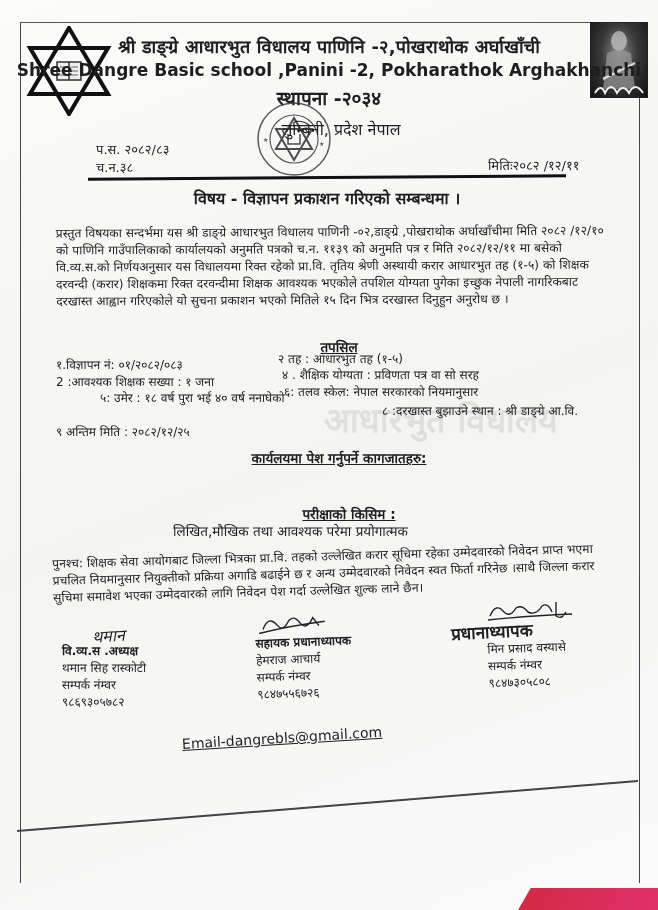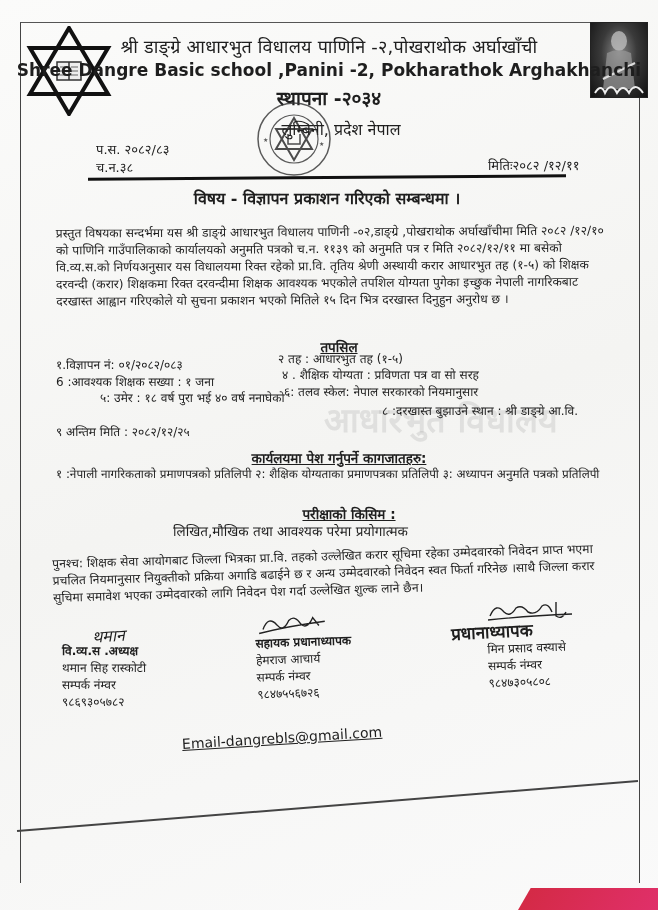--- a/index.html
+++ b/index.html
@@ -32,21 +32,21 @@
   }
   .logo { position: absolute; left: 26px; top: 26px; width: 86px; height: 90px; }
   .deity {
     position: absolute; left: 590px; top: 22px; width: 56px; height: 74px;
     background: radial-gradient(ellipse at 50% 40%, #8a8a8a 0%, #3a3a3a 45%, #111 100%);
     border: 1px solid #222;
   }
   .deity-figure { position: absolute; left: 0; top: 0; width: 56px; height: 74px; }
 
   .hdr { position: absolute; left: 0; width: 658px; text-align: center; }
-  .hdr-ne { top: 34px; font-size: 18px; font-weight: normal; letter-spacing: 0.2px; }
+  .hdr-ne { top: 34px; font-size: 18px; font-weight: bold; letter-spacing: 0.2px; }
   .hdr-en { top: 60px; font-size: 17px; font-weight: bold; left: 40px; }
   .hdr-est { top: 85px; font-size: 19px; font-weight: bold; }
   .hdr-prov { top: 118px; font-size: 16px; padding-left: 12px; }
 
   .stamp { position: absolute; left: 255px; top: 100px; width: 78px; height: 78px; opacity: 0.8; }
 
   .ref { position: absolute; left: 96px; font-size: 13px; }
   .ref1 { top: 140px; }
   .ref2 { top: 158px; }
   .date { position: absolute; left: 488px; top: 156px; font-size: 13px; }
@@ -128,29 +128,28 @@
   <div class="date">मितिः२०८२ /१२/११</div>
   <div class="rule"></div>
 
   <div class="subject">विषय - विज्ञापन प्रकाशन गरिएको सम्बन्धमा ।</div>
 
   <div class="para body-para">प्रस्तुत विषयका सन्दर्भमा यस श्री डाङ्ग्रे आधारभुत विधालय पाणिनी -०२,डाङ्ग्रे ,पोखराथोक अर्घाखाँचीमा मिति २०८२ /१२/१० को पाणिनि गाउँपालिकाको कार्यालयको अनुमति पत्रको च.न. ११३९ को अनुमति पत्र र मिति २०८२/१२/११ मा बसेको वि.व्य.स.को निर्णयअनुसार यस विधालयमा रिक्त रहेको प्रा.वि. तृतिय श्रेणी अस्थायी करार आधारभुत तह (१-५) को शिक्षक दरवन्दी (करार) शिक्षकमा रिक्त दरवन्दीमा शिक्षक आवश्यक भएकोले तपशिल योग्यता पुगेका इच्छुक नेपाली नागरिकबाट दरखास्त आह्वान गरिएकोले यो सुचना प्रकाशन भएको मितिले १५ दिन भित्र दरखास्त दिनुहुन अनुरोध छ ।</div>
 
   <div class="sec-title t-tapsil">तपसिल</div>
   <div class="dl" style="left:56px; top:356px;">१.विज्ञापन नं: ०१/२०८२/०८३</div>
   <div class="dl" style="left:278px; top:350px;">२ तह : आधारभुत तह (१-५)</div>
-  <div class="dl" style="left:56px; top:373px;">6 :आवश्यक शिक्षक सख्या : १ जना</div>
+  <div class="dl" style="left:56px; top:373px;">2 :आवश्यक शिक्षक सख्या : १ जना</div>
   <div class="dl" style="left:282px; top:366px;">४ . शैक्षिक योग्यता : प्रविणता पत्र वा सो सरह</div>
   <div class="dl" style="left:56px; top:389px;margin-left:44px;">५: उमेर : १८ वर्ष पुरा भई ४० वर्ष ननाघेको</div>
   <div class="dl" style="left:284px; top:383px;">६: तलव स्केल: नेपाल सरकारको नियमानुसार</div>
   <div class="dl" style="left:382px; top:402px;">८ :दरखास्त बुझाउने स्थान : श्री डाङ्ग्रे आ.वि.</div>
   <div class="dl" style="left:56px; top:423px;">९ अन्तिम मिति : २०८२/१२/२५</div>
 
   <div class="sec-title t-docs">कार्यलयमा पेश गर्नुपर्ने कागजातहरु:</div>
-  <div class="para" style="top:466px; font-size:11.8px;">१ :नेपाली नागरिकताको प्रमाणपत्रको प्रतिलिपी    २: शैक्षिक योग्यताका प्रमाणपत्रका प्रतिलिपी ३: अध्यापन अनुमति पत्रको प्रतिलिपी</div>
 
   <div class="sec-title t-exam">परीक्षाको किसिम :</div>
   <div class="exam-type">लिखित,मौखिक तथा आवश्यक परेमा प्रयोगात्मक</div>
 
   <div class="para note-para">पुनश्च: शिक्षक सेवा आयोगबाट जिल्ला भित्रका प्रा.वि. तहको उल्लेखित करार सूचिमा रहेका उम्मेदवारको निवेदन प्राप्त भएमा प्रचलित नियमानुसार नियुक्तीको प्रक्रिया अगाडि बढाईने छ र अन्य उम्मेदवारको निवेदन स्वत फिर्ता गरिनेछ ।साथै जिल्ला करार सुचिमा समावेश भएका उम्मेदवारको लागि निवेदन पेश गर्दा उल्लेखित शुल्क लाने छैन।</div>
 
   <div class="sig" style="left:62px; top:628px;">
     <div style="font-size:16px; font-style:italic; padding-left:30px; margin-bottom:-2px; transform:rotate(-4deg);">थमान</div>
     <div class="role">वि.व्य.स .अध्यक्ष</div>
     <div>थमान सिह रास्कोटी</div>

